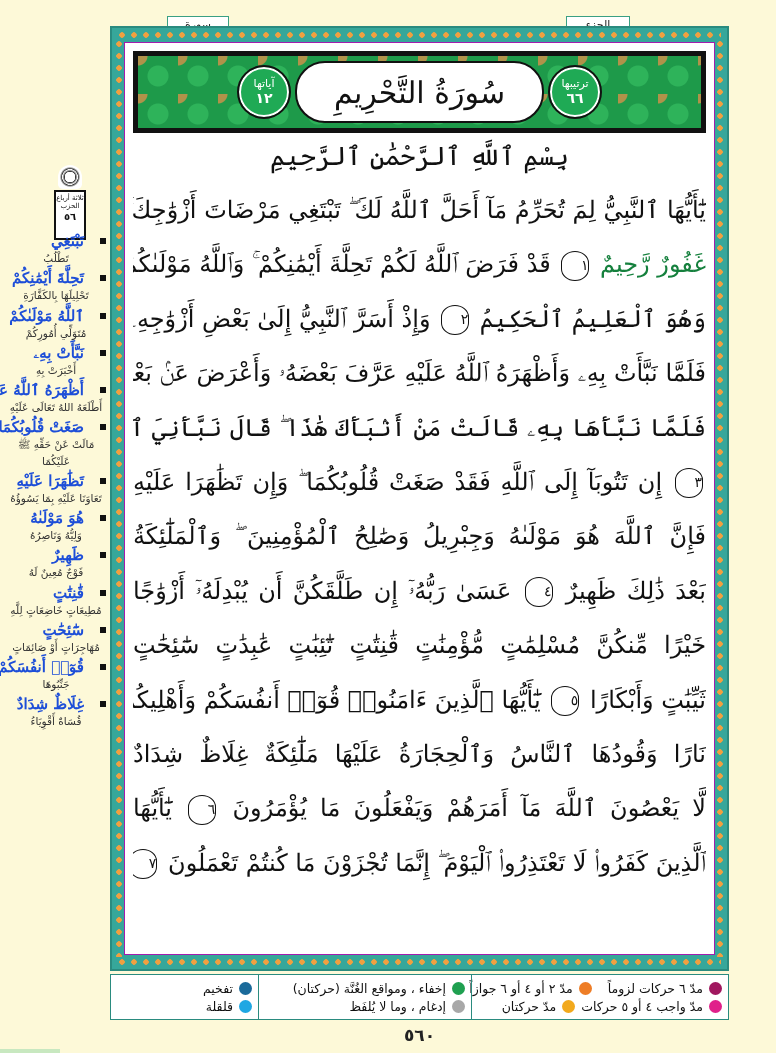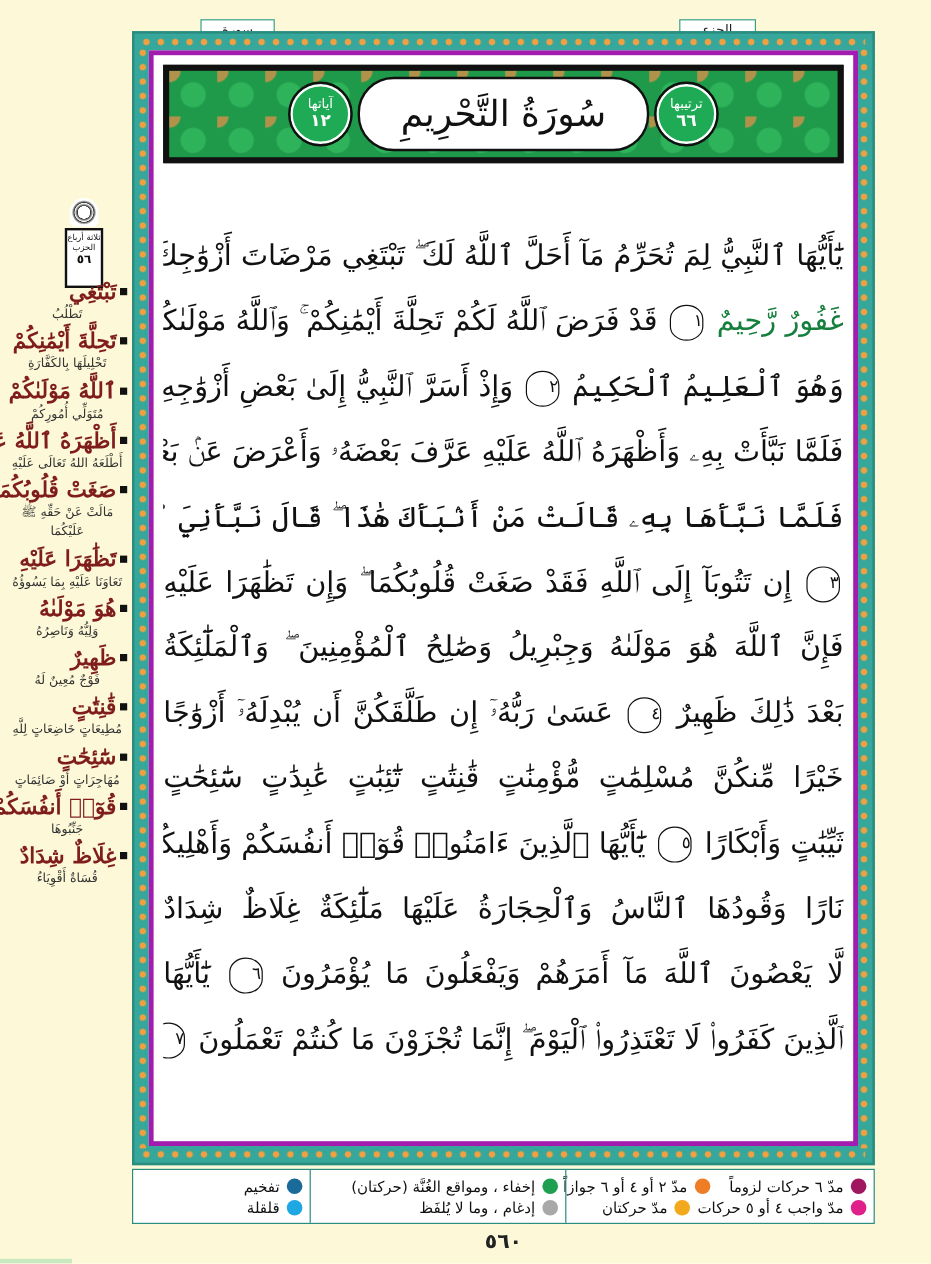--- a/index.html
+++ b/index.html
@@ -35,21 +35,21 @@
   .frame-dots-top { top: 3px; }
   .frame-dots-bottom { bottom: 3px; }
   .frame-dots-left, .frame-dots-right {
     position: absolute; top: 12px; bottom: 12px; width: 8px;
     background: radial-gradient(circle at 4px 4px, #f0a040 2.5px, transparent 3px) 0 0/8px 12px repeat-y;
   }
   .frame-dots-left { left: 3px; }
   .frame-dots-right { right: 3px; }
   .frame-inner {
     position: absolute; left: 12px; top: 14px; right: 12px; bottom: 14px;
-    background: #fff; border: 4px solid #a21caf;
+    background: #fff; border: 1px solid #a21caf;
   }
 
   
   .banner {
     position: absolute; left: 8px; right: 8px; top: 8px; height: 82px;
     background: #111;
     border: 2px solid #111;
     overflow: hidden;
   }
   .banner-pattern {
@@ -134,22 +134,22 @@
     position: absolute; left: 2px; top: 25px; width: 32px; height: 50px;
     border: 2px solid #111; background: #fff; font-size: 7px; text-align: center;
     line-height: 1.2; direction: rtl; padding-top: 2px;
   }
   .hizb-box .hn { font-size: 10px; font-weight: bold; }
   .sidebar {
     position: absolute; left: 0; top: 232px; width: 108px; direction: rtl;
   }
   .gloss { margin-bottom: 3px; }
   .gloss-word {
-    display: flex; align-items: center; gap: 3px; justify-content: flex-start;
-    font-family: "DejaVu Serif", serif; font-size: 18px; font-weight: bold; color: #7f1d1d;
+    display: flex; align-items: center; gap: 16px; justify-content: flex-start;
+    font-family: "DejaVu Serif", serif; font-size: 15px; font-weight: bold; color: #1d4ed8;
     padding-right: 2px; white-space: nowrap;
   }
   .bullet { display: inline-block; width: 6px; height: 6px; background: #111; flex: none; }
   .gloss-meaning {
     font-size: 10.5px; color: #333; text-align: center; line-height: 1.55; padding-left: 4px;
   }
 
   .bottom-strip {
     position: absolute; left: 0; bottom: 0; width: 60px; height: 4px; background: #c8e8c0;
   }
@@ -176,20 +176,21 @@
           <span>آياتها</span>
           <span class="num">١٢</span>
         </div>
         <div class="banner-cartouche">سُورَةُ التَّحْرِيمِ</div>
         <div class="banner-medal right">
           <span>ترتيبها</span>
           <span class="num">٦٦</span>
         </div>
       </div>
 
+      <div class="basmala">بِسْمِ ٱللَّهِ ٱلرَّحْمَٰنِ ٱلرَّحِيمِ</div>
 
       <div class="verses">
         <div class="line"><span>يَٰٓأَيُّهَا ٱلنَّبِيُّ لِمَ تُحَرِّمُ مَآ أَحَلَّ ٱللَّهُ لَكَ ۖ تَبْتَغِي مَرْضَاتَ أَزْوَٰجِكَ ۚ وَٱللَّهُ</span></div>
         <div class="line">
           <span class="c-blue">غَفُورٌ رَّحِيمٌ</span>
           <span class="ayah-marker">١</span>
           <span>قَدْ فَرَضَ ٱللَّهُ لَكُمْ تَحِلَّةَ أَيْمَٰنِكُمْ ۚ وَٱللَّهُ مَوْلَىٰكُمْ ۖ</span>
         </div>
         <div class="line">
           <span>وَهُوَ ٱلْعَلِيمُ ٱلْحَكِيمُ</span>
@@ -293,20 +294,27 @@
     <div class="gloss">
       <div class="gloss-word">
           <span class="bullet"></span>
           <span>ٱللَّهُ مَوْلَىٰكُمْ</span>
         </div>
       <div class="gloss-meaning">مُتَوَلِّي أُمُورِكُمْ</div>
     </div>
     <div class="gloss">
       <div class="gloss-word">
           <span class="bullet"></span>
+          <span>نَبَّأَتْ بِهِۦ</span>
+        </div>
+      <div class="gloss-meaning">أَخْبَرَتْ بِهِ</div>
+    </div>
+    <div class="gloss">
+      <div class="gloss-word">
+          <span class="bullet"></span>
           <span>أَظْهَرَهُ ٱللَّهُ عَلَيْهِ</span>
         </div>
       <div class="gloss-meaning">أَطْلَعَهُ اللهُ تَعَالَى عَلَيْهِ</div>
     </div>
     <div class="gloss">
       <div class="gloss-word">
           <span class="bullet"></span>
           <span>صَغَتْ قُلُوبُكُمَا</span>
         </div>
       <div class="gloss-meaning">مَالَتْ عَنْ حَقِّهِ ﷺ عَلَيْكُمَا</div>

